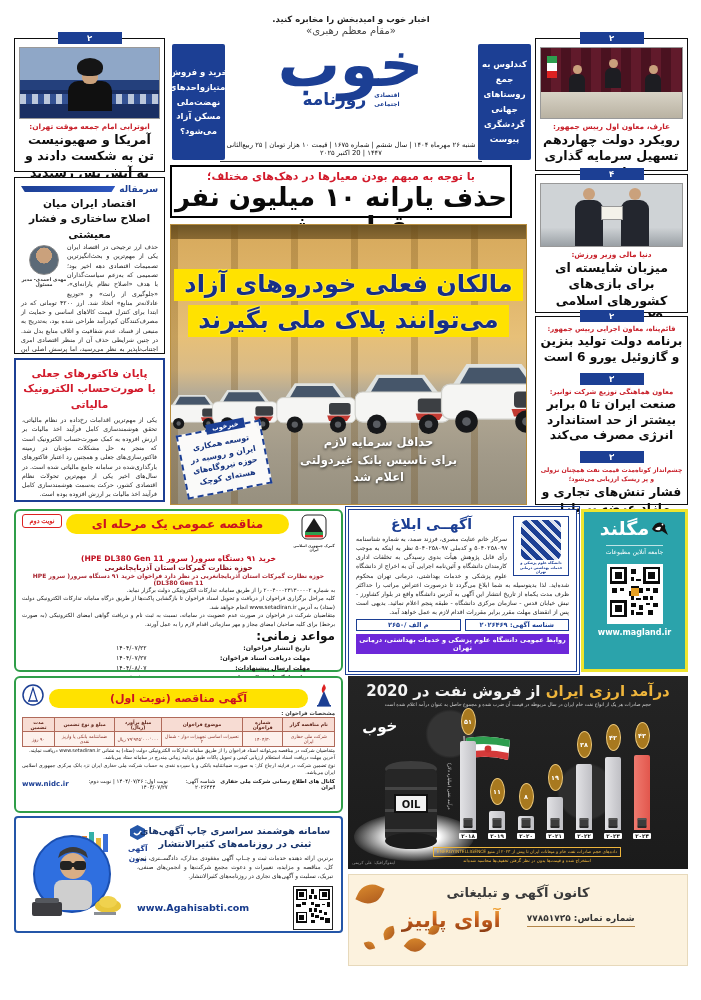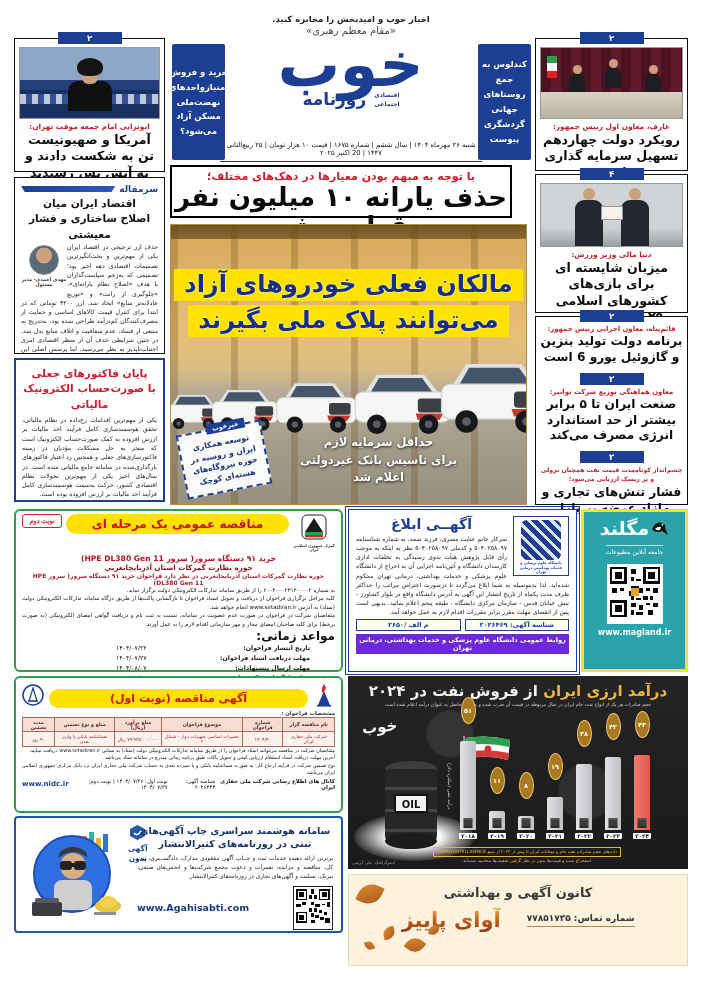--- a/index.html
+++ b/index.html
@@ -112,21 +112,21 @@
   .infog { background:radial-gradient(circle at 30% 30%, #343434 0 8%, rgba(0,0,0,0) 9%),
                     radial-gradient(circle at 70% 60%, #2e2e2e 0 10%, rgba(0,0,0,0) 11%),
                     linear-gradient(180deg,#242424,#1b1b1b); overflow:hidden; color:#fff; }
   .infog .ttl { text-align:center; font-weight:bold; font-size:15px; margin-top:6px; }
   .infog .ttl .a { color:#eeb53c; } .infog .ttl .b { color:#f4f4f4; }
   .infog .sub { text-align:center; font-size:4.8px; color:#cfcfcf; margin-top:2px; }
   .glow { position:absolute; left:6px; bottom:8px; width:120px; height:48px; background:radial-gradient(ellipse at center,#ffffff 0 30%, rgba(255,255,255,0) 75%); border-radius:50%; }
   .chart { position:absolute; right:8px; bottom:30px; width:222px; height:122px; direction:ltr; display:flex; align-items:flex-end; gap:9px; }
   .bcol { display:flex; flex-direction:column; align-items:center; width:20px; }
   .bval { width:15px; height:27px; border-radius:50%; background:#a8791f; border:1.5px solid #ecc778;
-          color:#fff; font-size:6.5px; font-weight:bold; display:flex; align-items:center; justify-content:center; margin-bottom:17px; }
+          color:#fff; font-size:6.5px; font-weight:bold; display:flex; align-items:center; justify-content:center; margin-bottom:6px; }
   .bar { width:16px; background:linear-gradient(90deg,#e2e2e5,#bfbfc4); border-radius:2px 2px 0 0; position:relative; }
   .bar .kg { position:absolute; bottom:2px; left:50%; transform:translateX(-50%); width:9px; height:10px; background:#3c3c3c; border-radius:1px;
              box-shadow:inset 0 2px 0 #555, inset 0 -2px 0 #2a2a2a; }
   .byear { background:#fff; color:#111; font-size:5.6px; font-weight:bold; padding:0 2px; margin-top:3px; border-radius:1px; }
   .ylab { position:absolute; right:236px; bottom:60px; writing-mode:vertical-rl; font-size:4.6px; color:#cfcfcf; }
   .fnote { position:absolute; bottom:5px; right:36px; width:250px; text-align:center; color:#eeb53c; font-size:4.4px; line-height:1.7; }
   .fnote .box1 { border:1px solid #eeb53c; padding:0 3px; display:inline-block; }
   .credit { position:absolute; left:4px; bottom:4px; font-size:4.2px; color:#9a9a9a; }
   .wm { position:absolute; left:14px; top:42px; color:#fff; font-weight:bold; font-size:15px; transform:rotate(-6deg); }
 
@@ -469,21 +469,21 @@
           </svg>
         </span>
         <span class="sabti-url">www.Agahisabti.com</span>
       </div>
     </div>
   </div>
 
   <div class="abs infog" style="left:348px;top:676px;width:340px;height:193px;">
     <div class="ttl">
       <span class="a">درآمد ارزی ایران</span>
-      <span class="b">از فروش نفت در ۲۰۲۴</span>
+      <span class="b">از فروش نفت در 2020</span>
     </div>
     <div class="sub">حجم صادرات هر یک از انواع نفت خام ایران در سال مربوطه در قیمت آن ضرب شده و مجموع حاصل به عنوان درآمد اعلام شده است</div>
     <div class="wm">خوب</div>
     <div class="glow"></div>
     <svg width="74" height="96" viewBox="0 0 74 96" style="position:absolute;left:26px;bottom:14px;">
       <ellipse cx="37" cy="10" rx="26" ry="8" fill="#3d3d3d"></ellipse>
       <rect x="11" y="10" width="52" height="72" rx="5" fill="#262626"></rect>
       <rect x="11" y="28" width="52" height="3" fill="#454545"></rect>
         <rect x="11" y="50" width="52" height="3" fill="#454545"></rect>
         <rect x="11" y="70" width="52" height="3" fill="#454545"></rect>
@@ -556,20 +556,20 @@
     </div>
     <div class="credit">اینفوگرافیک: علی کریمی</div>
   </div>
 
   <div class="abs ad-avaye" style="left:348px;top:874px;width:340px;height:92px;">
     <div class="leaf" style="left:10px;top:8px;width:22px;height:22px;transform:rotate(25deg);"></div>
     <div class="leaf" style="left:34px;top:52px;width:12px;height:12px;transform:rotate(-15deg);"></div>
     <div class="leaf" style="left:58px;top:62px;width:16px;height:16px;transform:rotate(40deg);"></div>
     <div class="leaf" style="left:16px;top:66px;width:9px;height:9px;transform:rotate(70deg);"></div>
     <div class="leaf" style="left:80px;top:50px;width:10px;height:10px;transform:rotate(10deg);"></div>
-    <div class="av-title">کانون آگهی و بهداشتی</div>
+    <div class="av-title">کانون آگهی و تبلیغاتی</div>
     <div class="av-row">
       <span class="av-phone">شماره تماس: ۷۷۸۵۱۷۲۵</span>
       <span class="av-brand">آوای پاییز</span>
     </div>
   </div>
 
 </div>
 
 </body></html>

